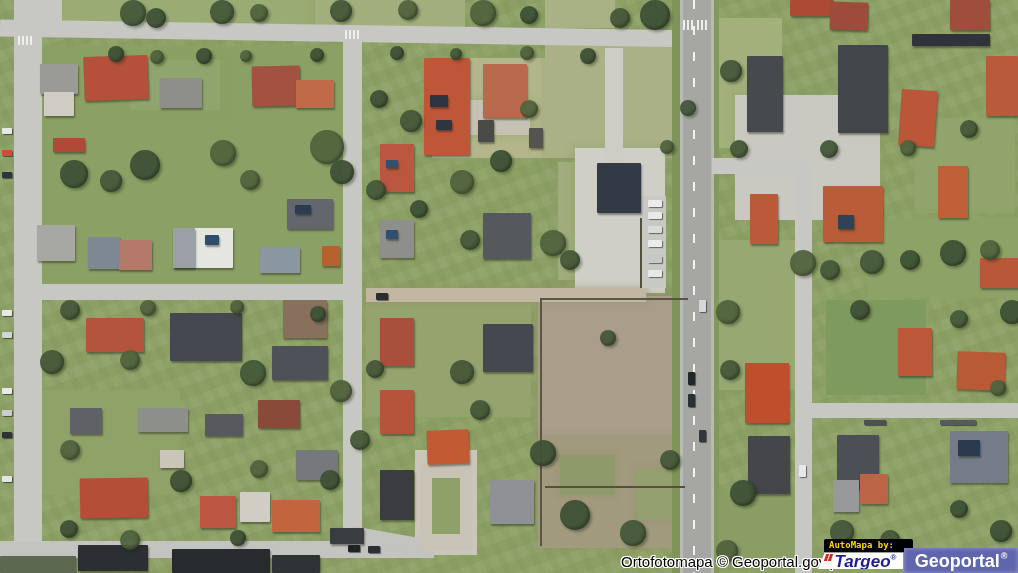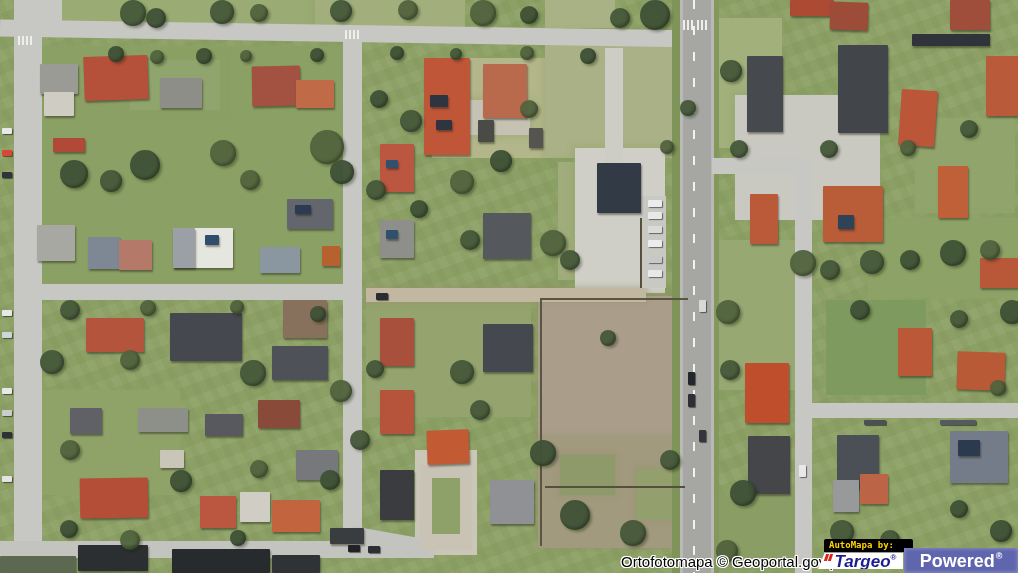--- a/index.html
+++ b/index.html
@@ -298,16 +298,16 @@
   <div class="powered">AutoMapa by:</div>
 
   <div class="targeo">
     <span class="tq"></span>
       <span class="tq"></span>
       <span class="tname">Targeo</span>
       <sup class="treg">®</sup>
   </div>
 
   <div class="automapa">
-    <span class="aname">Powered</span>
+    <span class="aname">Geoportal</span>
       <sup class="areg">®</sup>
   </div>
 </div>
 
 </body></html>

